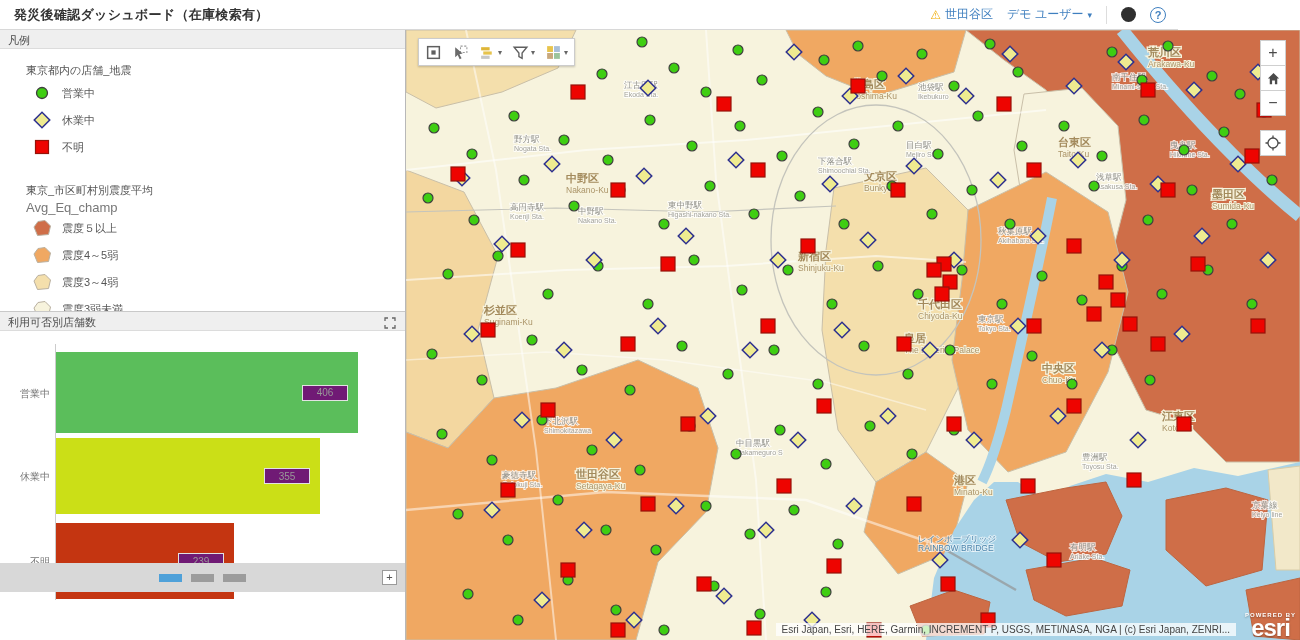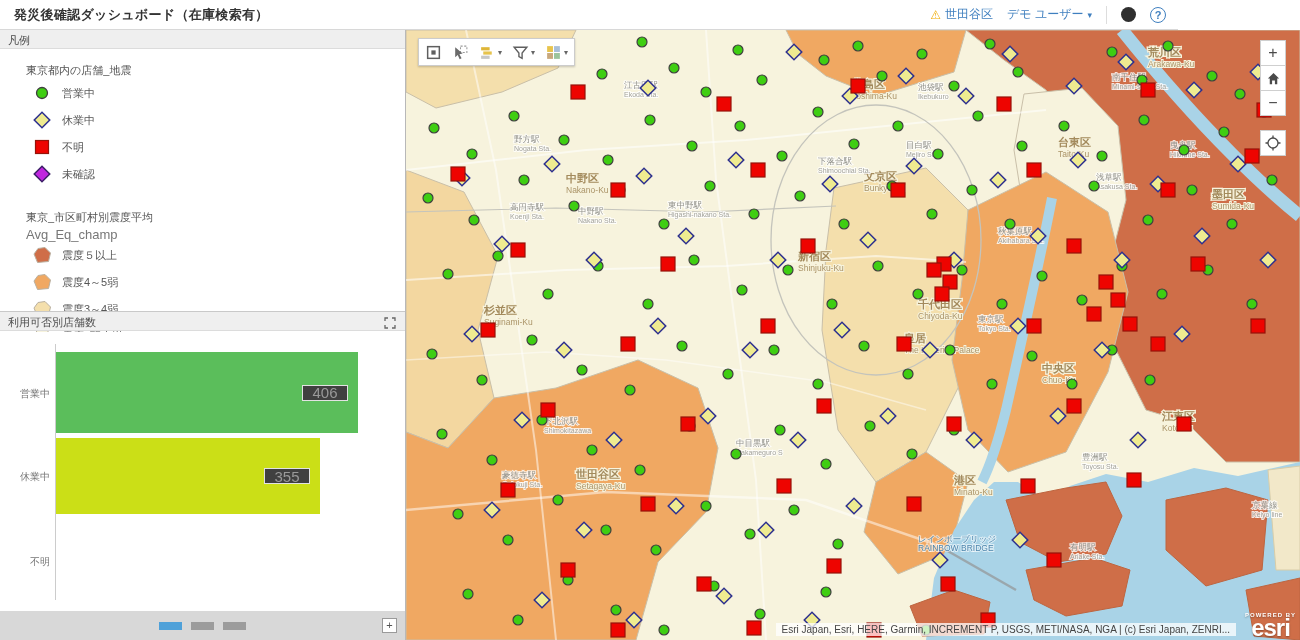--- a/index.html
+++ b/index.html
@@ -30,28 +30,28 @@
 
   .legend-panel { position:absolute; left:0; top:0; width:100%; height:281px; }
   .legend-content { padding:10px 10px 0 18px; }
   .layer-title { font-size:11px; color:#555; margin:4px 0 6px 8px; }
   .layer-sub { font-size:13px; color:#777; margin:-4px 0 4px 8px; }
   .legend-item { display:flex; align-items:center; gap:10px; margin:0 0 9px 14px; height:18px; }
   .legend-item .sym { width:20px; display:flex; justify-content:center; }
   .legend-item .lbl { font-size:11px; color:#555; }
   .legend-gap { height:14px; }
 
-  .chart-panel { position:absolute; left:0; top:281px; width:100%; height:329px; border-top:1px solid #c9c9c9; }
+  .chart-panel { position:absolute; left:0; top:281px; width:100%; height:281px; border-top:1px solid #c9c9c9; }
   .chart-body { position:absolute; left:0; top:20px; width:100%; height:277px; background:#fff; }
   .axis-line { position:absolute; left:55px; top:12px; width:1px; height:256px; background:#ccc; }
   .bar-row { position:absolute; left:56px; }
   .bar-rect { position:absolute; left:0; top:0; height:100%; }
   .bar-cat { position:absolute; width:48px; text-align:right; font-size:10px; color:#777; }
-  .bar-val { position:absolute; height:16px; width:46px; background:#404040; border:1px solid #e2e2e2;
-    font-size:15px; color:#999; display:flex; align-items:center; justify-content:center; }
+  .bar-val { position:absolute; height:16px; width:46px; background:#701a75; border:1px solid #e2e2e2;
+    font-size:10px; color:#999; display:flex; align-items:center; justify-content:center; }
   .chart-footer { position:absolute; left:0; bottom:0; width:100%; height:29px; background:#d8d8d8;
     display:flex; align-items:center; justify-content:center; gap:9px; }
   .pg { width:23px; height:8px; background:#9c9c9c; cursor:pointer; }
   .pg.active { background:#4fa1d9; }
   .add-btn { position:absolute; right:8px; bottom:7px; width:15px; height:15px; background:#fff;
     border:1px solid #9a9a9a; color:#555; font-size:11px; line-height:13px; text-align:center; cursor:pointer; }
 
   
   .map-wrap { position:absolute; left:406px; top:30px; width:894px; height:610px; overflow:hidden; }
   .map-svg { position:absolute; left:0; top:0; }
@@ -126,28 +126,20 @@
                      <span class="lbl">休業中</span>
         </div>
         <div class="legend-item">
           <span class="sym">
             <svg width="20" height="18" viewBox="0 0 20 18">
               <rect x="3.5" y="2.5" width="13" height="13" fill="#ee0400" stroke="#951309" stroke-width="1.2"></rect>
             </svg>
           </span>
                      <span class="lbl">不明</span>
         </div>
-        <div class="legend-item">
-          <span class="sym">
-            <svg width="20" height="18" viewBox="0 0 20 18">
-              <rect x="-5.5" y="-5.5" width="11" height="11" transform="translate(10,9) rotate(45)" fill="#c026df" stroke="#3a1f66" stroke-width="1.5"></rect>
-            </svg>
-          </span>
-                     <span class="lbl">未確認</span>
-        </div>
         <div class="legend-gap"></div>
         <div class="layer-title">東京_市区町村別震度平均</div>
         <div class="layer-sub">Avg_Eq_champ</div>
         <div class="legend-item">
           <span class="sym">
             <svg width="20" height="18" viewBox="0 0 20 18">
               <polygon points="2,8 6,2.5 13,1.5 18.5,7 16.5,15.5 5.5,16.5" fill="#cf6e48" stroke="#b9b0a0" stroke-width="1"></polygon>
             </svg>
           </span>
                      <span class="lbl">震度５以上</span>
@@ -193,20 +185,24 @@
     <div class="bar-row" style="top: 20px; height: 81px; width: 335px;">
           <div class="bar-rect" style="width:302px;background:#5bbe5b"></div>
     <div class="bar-val" style="left:246px;top:32.5px">406</div>
         </div>
         <div class="bar-cat" style="left: 2px; top: 54.5px;">営業中</div>
         <div class="bar-row" style="top: 106px; height: 76px; width: 335px;">
           <div class="bar-rect" style="width:264px;background:#cbdf17"></div>
     <div class="bar-val" style="left:208px;top:30px">355</div>
         </div>
         <div class="bar-cat" style="left: 2px; top: 138px;">休業中</div>
+        <div class="bar-row" style="top: 191px; height: 76px; width: 335px;">
+          <div class="bar-rect" style="width:178px;background:#c43511"></div>
+    <div class="bar-val" style="left:122px;top:30px">239</div>
+        </div>
         <div class="bar-cat" style="left: 2px; top: 223px;">不明</div>
       </div>
     <div class="chart-footer" id="chart-footer">
         <div class="pg active"></div>
         <div class="pg"></div>
         <div class="pg"></div>
       </div>
     <div class="add-btn">+</div>
   </div>
 </div>

